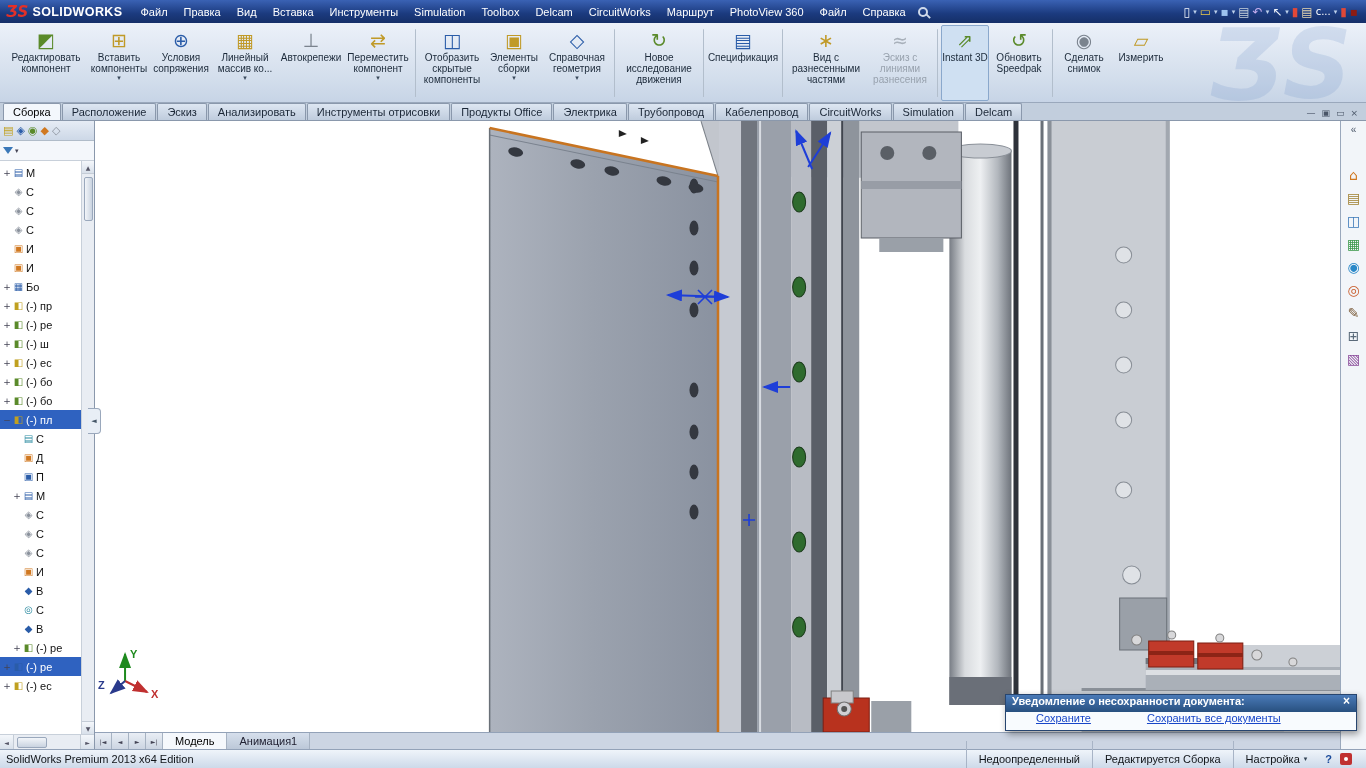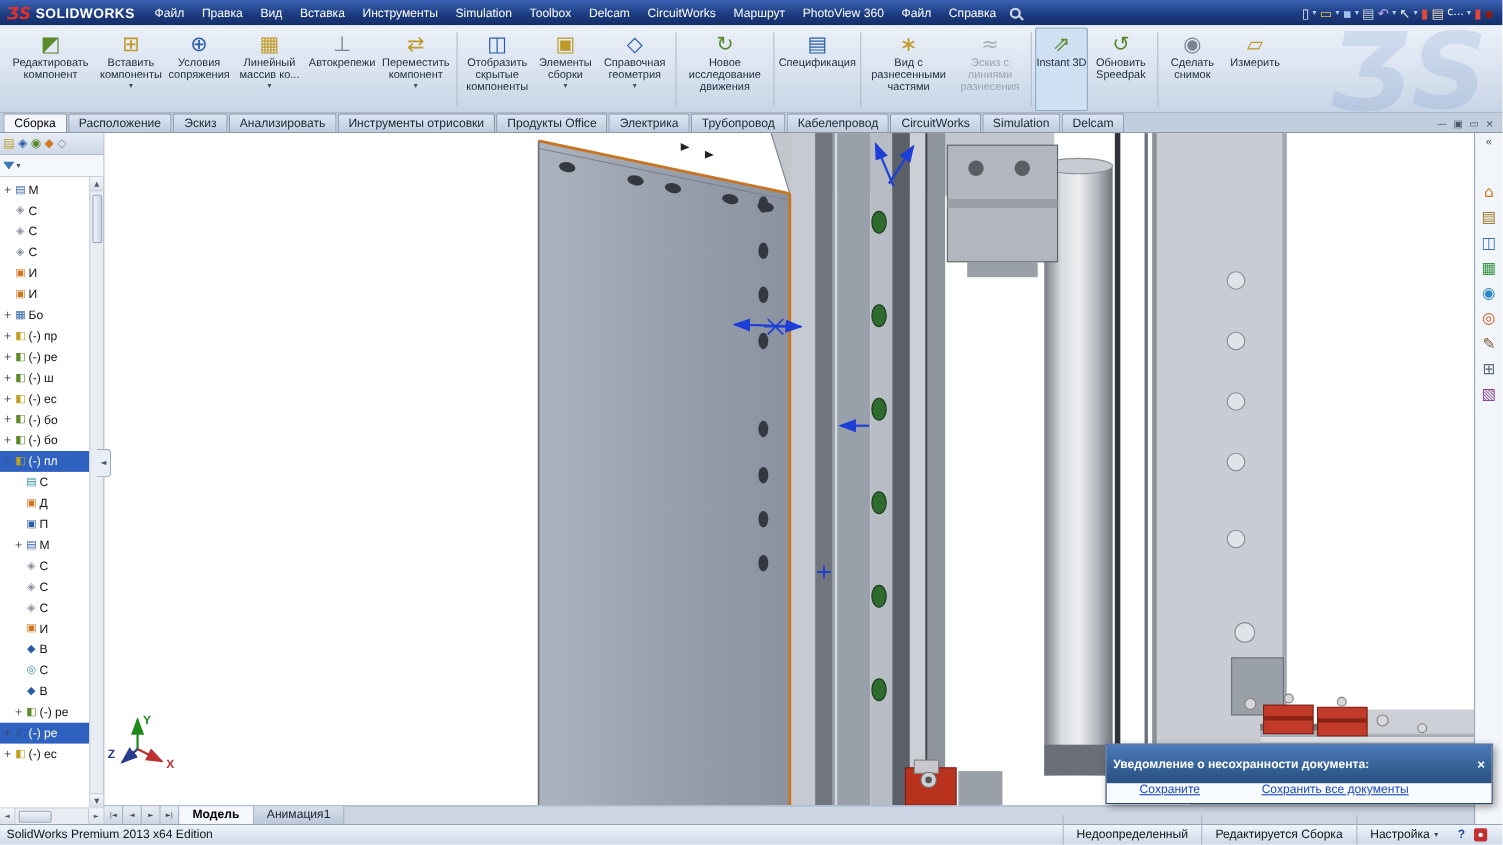--- a/index.html
+++ b/index.html
@@ -71,21 +71,21 @@
   .htrack{flex:1}
 
   .main{flex:1;display:flex;flex-direction:column;min-width:0}
   .viewport{height:611px;position:relative;background:#fff;overflow:hidden}
   .viewport svg.model{position:absolute;inset:0;width:100%;height:100%}
   .tooltip{position:absolute;left:535px;top:352px;padding:1px 7px 2px 7px;background:linear-gradient(#ffffff,#e9ebf2);border:1px solid #6a6f78;color:#333;font-size:11px;white-space:nowrap;box-shadow:2px 2px 3px rgba(0,0,0,.25);z-index:5}
 
   .doc-tabs{height:17px;background:#ccd5e3;border-top:1px solid #93a2b8;display:flex;align-items:stretch}
   .dnav{width:17px;display:flex;align-items:center;justify-content:center;font-size:6px;color:#445;background:linear-gradient(#e9eef5,#ccd5e2);border-right:1px solid #a6b2c2;font-family:"DejaVu Sans",sans-serif}
   .dtab{padding:0 12px;display:flex;align-items:center;border-right:1px solid #a6b2c2;background:linear-gradient(#d6dfec,#bcc8d8);color:#223}
-  .dtab.active{background:#f5f8fc;color:#000;font-weight:bold}
+  .dtab.active{background:#f5f8fc;color:#000;font-weight:normal}
 
   .right-strip{width:26px;flex:none;background:#f2f5f9;border-left:1px solid #9aa8bc;display:flex;flex-direction:column;align-items:center;padding-top:3px}
   .collapse-arrows{font-size:10px;color:#4a5668;margin-bottom:30px}
   .tpicon{font-family:"DejaVu Sans",sans-serif;font-size:14px;line-height:21px;height:21px}
   .tp-home{color:#d07820}.tp-lib{color:#a08030}.tp-exp{color:#3a78b8}.tp-pal{color:#3a9848}.tp-app{color:#2a88c8}
   .tp-scene{color:#c85a28}.tp-prop{color:#7a5a38}.tp-grid{color:#5a6a7a}.tp-misc{color:#8a4a9a}
 
   
   .statusbar{height:19px;background:linear-gradient(#eff4fa,#cdd9e9);border-top:1px solid #93a2b8;display:flex;align-items:center;padding-left:6px;color:#101418}
   .sb-spacer{flex:1}
@@ -93,21 +93,21 @@
   .sb-caret{font-size:7px;color:#345;font-family:"DejaVu Sans",sans-serif}
   .sb-help{color:#1a4a9a;font-weight:bold;padding:0 6px}
   .sb-red{width:12px;height:12px;background:#c03030;border-radius:2px;margin:0 14px 0 2px;position:relative}
   .sb-red::after{content:"";position:absolute;left:4px;top:4px;width:4px;height:4px;background:#fff;border-radius:50%}
 
   
   .panel-handle{position:absolute;left:88px;top:408px;width:13px;height:26px;background:#e8eef6;border:1px solid #9aa8bc;border-left:none;border-radius:0 4px 4px 0;display:flex;align-items:center;justify-content:center;font-size:7px;color:#456;z-index:6;font-family:"DejaVu Sans",sans-serif}
 
   
   .popup{position:absolute;right:9px;bottom:37px;width:352px;background:#f8fbfe;border:1px solid #27456f;box-shadow:2px 3px 7px rgba(0,0,0,.4);z-index:10}
-  .popup-title{height:35px;background:linear-gradient(#4a7ab8,#28507f);color:#fff;font-weight:bold;display:flex;align-items:center;padding:0 6px}
+  .popup-title{height:17px;background:linear-gradient(#4a7ab8,#28507f);color:#fff;font-weight:bold;display:flex;padding:0 6px}
   .popup-close{margin-left:auto;font-size:12px;line-height:12px;cursor:default}
   .popup-body{padding:5px 8px 4px 8px;display:flex;align-items:center;gap:7px}
   .floppy{width:15px;height:15px;background:#2a5caa;border-radius:2px;position:relative;flex:none}
   .floppy::before{content:"";position:absolute;left:4px;top:1px;width:7px;height:5px;background:#e8eef6}
   .floppy::after{content:"";position:absolute;left:3px;bottom:1px;width:9px;height:5px;background:#e8eef6}
   .popup-links{display:flex;padding:0 10px 6px 30px;gap:56px}
   .plink{color:#1846c8;text-decoration:underline;cursor:pointer}
   .triad-t{font-size:11px;font-weight:bold;font-family:"Liberation Sans",sans-serif}
 </style>
 </head>

